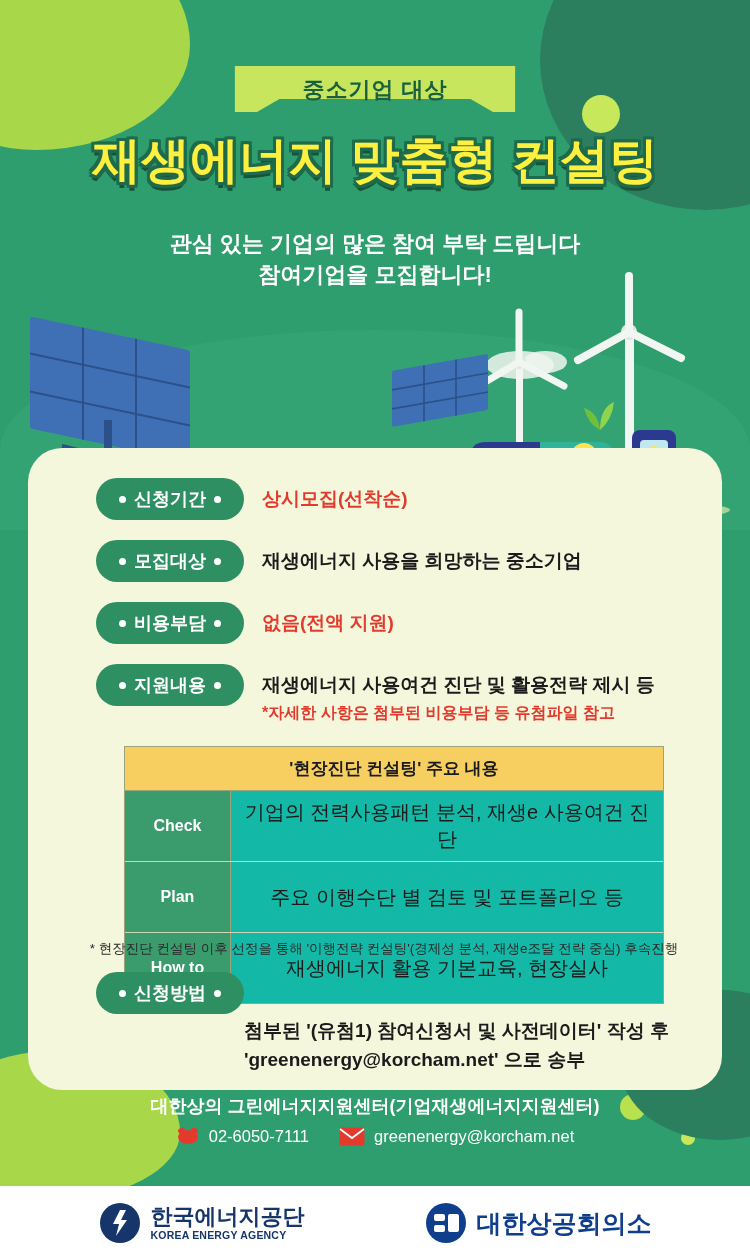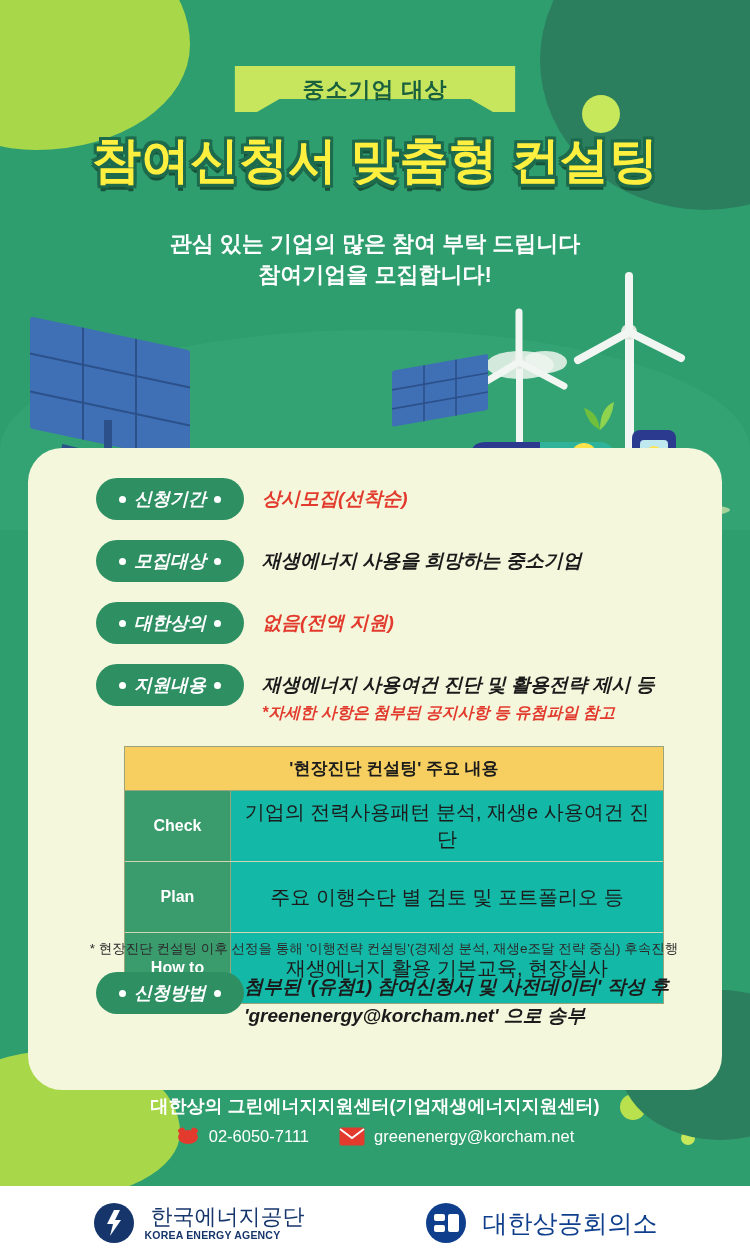--- a/index.html
+++ b/index.html
@@ -77,21 +77,21 @@
   
   .illus { position: absolute; left: 0; top: 270px; width: 750px; height: 260px; }
 
   
   .card {
     position: absolute; left: 28px; right: 28px; top: 448px; height: 642px;
     background: #f4f7dc;
     border-radius: 34px;
   }
   .rows { position: absolute; left: 0; right: 0; top: 30px; }
-  .row { display: flex; align-items: flex-start; margin-bottom: 20px; padding-left: 68px; font-style: italic; }
+  .row { display: flex; align-items: flex-start; margin-bottom: 20px; padding-left: 68px; }
   .pill {
     flex: 0 0 auto; width: 148px; height: 42px; border-radius: 21px;
     background: #2e8f63; color: #ffffff;
     font-size: 18px; font-weight: bold;
     display: flex; align-items: center; justify-content: center;
     gap: 8px;
   }
   .pill .dot { width: 7px; height: 7px; border-radius: 50%; background: #ffffff; display: inline-block; }
   .row-value {
     margin-left: 18px; padding-top: 8px;
@@ -121,41 +121,41 @@
   }
   .t-cell {
     flex: 1; display: flex; align-items: center; justify-content: center;
     font-size: 20px; color: #1b1b1b; padding: 0 8px; text-align: center;
   }
   .table-note {
     position: absolute; left: 58px; right: 40px; top: 492px;
     font-size: 13.5px; color: #2b2b2b; text-align: center;
   }
   .apply-row { position: absolute; left: 0; right: 0; top: 524px; }
-  .apply-value { font-size: 19px; font-weight: bold; color: #1b1b1b; line-height: 1.55; }
+  .apply-value { font-size: 19px; font-weight: bold; color: #1b1b1b; line-height: 1.55; margin-top: 44px; }
 
   
   .footer-center {
     position: absolute; left: 0; right: 0; top: 1094px;
     text-align: center; color: #ffffff;
     font-size: 18px; font-weight: bold;
   }
   .contact {
     position: absolute; left: 0; right: 0; top: 1126px;
     display: flex; align-items: center; justify-content: center; gap: 30px;
     color: #ffffff; font-size: 16.5px; font-weight: normal;
   }
   .contact .item { display: flex; align-items: center; gap: 9px; }
   .logos {
     position: absolute; left: 0; right: 0; bottom: 0; height: 74px;
     background: #ffffff;
     display: flex; align-items: center; justify-content: center; gap: 120px;
   }
   .logo { display: flex; align-items: center; gap: 10px; }
-  .logo-txt-main { font-size: 22px; font-weight: normal; color: #15356b; line-height: 1.05; margin-left: 6px; }
+  .logo-txt-main { font-size: 22px; font-weight: bold; color: #15356b; line-height: 1.05; }
   .logo-txt-sub { font-size: 10.5px; font-weight: bold; color: #15356b; letter-spacing: .2px; }
   .logo-txt-main.blue2 { color: #0f3f8c; font-size: 25px; }
 </style>
 </head>
 <body>
 
 <div class="poster">
 
   <div class="blob blob-tl"></div>
   <div class="blob blob-tr-dark"></div>
@@ -164,21 +164,21 @@
   <div class="blob dot-lime-3"></div>
   <div class="scene-hill"></div>
   <div class="blob blob-bl"></div>
   <div class="blob blob-br"></div>
 
   <div class="ribbon-wrap">
     <div class="ribbon"></div>
     <div class="ribbon-text">중소기업 대상</div>
   </div>
 
-  <div class="main-title">참여신청서 맞춤형 컨설팅</div>
+  <div class="main-title">재생에너지 맞춤형 컨설팅</div>
   <div class="sub-title">
     <div>관심 있는 기업의 많은 참여 부탁 드립니다</div>
     <div>참여기업을 모집합니다!</div>
   </div>
 
   <svg class="illus" viewBox="0 0 750 260">
 
     <circle cx="443" cy="125" r="22" fill="#ffd83d"></circle>
 
     <ellipse cx="520" cy="95" rx="34" ry="14" fill="#eef6ee" opacity=".85"></ellipse>
@@ -272,35 +272,35 @@
           <span class="dot"></span>
           <span>모집대상</span>
           <span class="dot"></span>
         </div>
         <div class="row-value">재생에너지 사용을 희망하는 중소기업</div>
       </div>
 
       <div class="row">
         <div class="pill">
           <span class="dot"></span>
-          <span>대한상의</span>
+          <span>비용부담</span>
           <span class="dot"></span>
         </div>
         <div class="row-value red">없음(전액 지원)</div>
       </div>
 
       <div class="row">
         <div class="pill">
           <span class="dot"></span>
           <span>지원내용</span>
           <span class="dot"></span>
         </div>
         <div class="row-value">
           <span>재생에너지 사용여건 진단 및 활용전략 제시 등</span>
-          <span class="note-red">*자세한 사항은 첨부된 공지사항 등 유첨파일 참고</span>
+          <span class="note-red">*자세한 사항은 첨부된 비용부담 등 유첨파일 참고</span>
         </div>
       </div>
 
     </div>
 
     <div class="table">
       <div class="t-head">'현장진단 컨설팅' 주요 내용</div>
       <div class="t-row">
         <div class="t-label">Check</div>
         <div class="t-cell">기업의 전력사용패턴 분석, 재생e 사용여건 진단</div>

